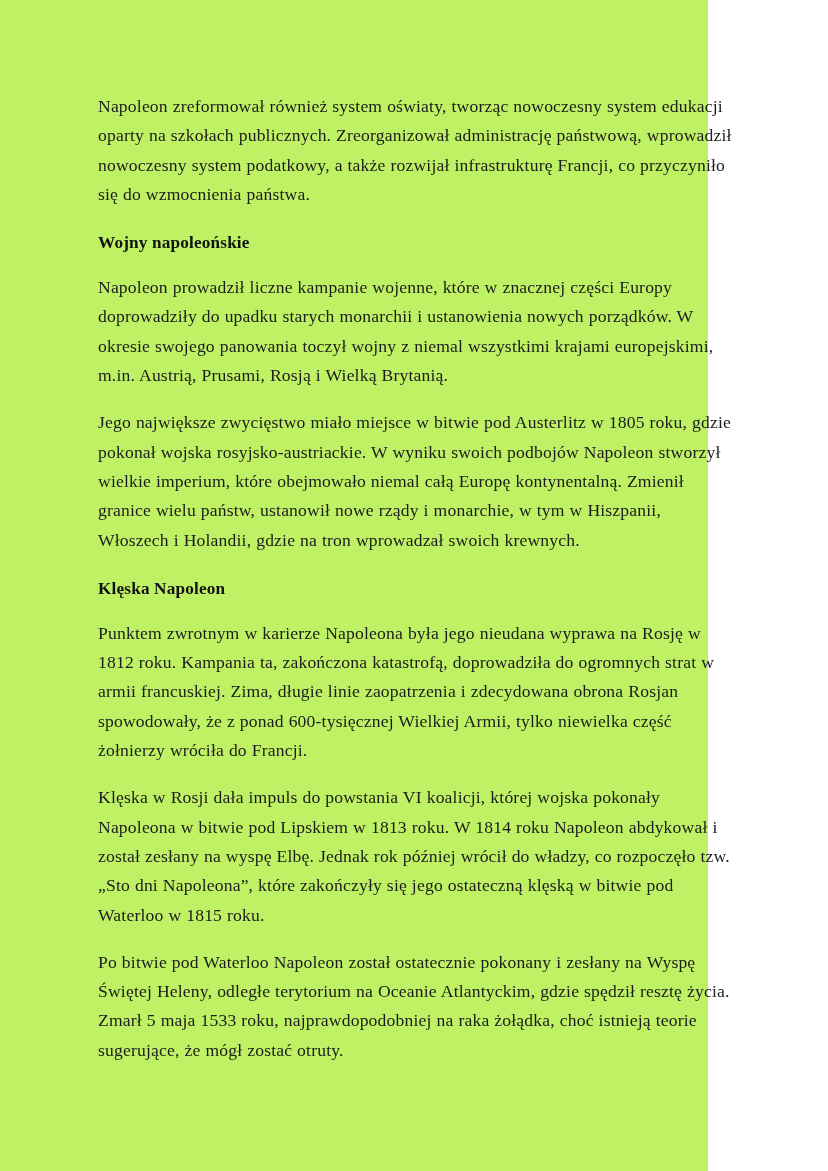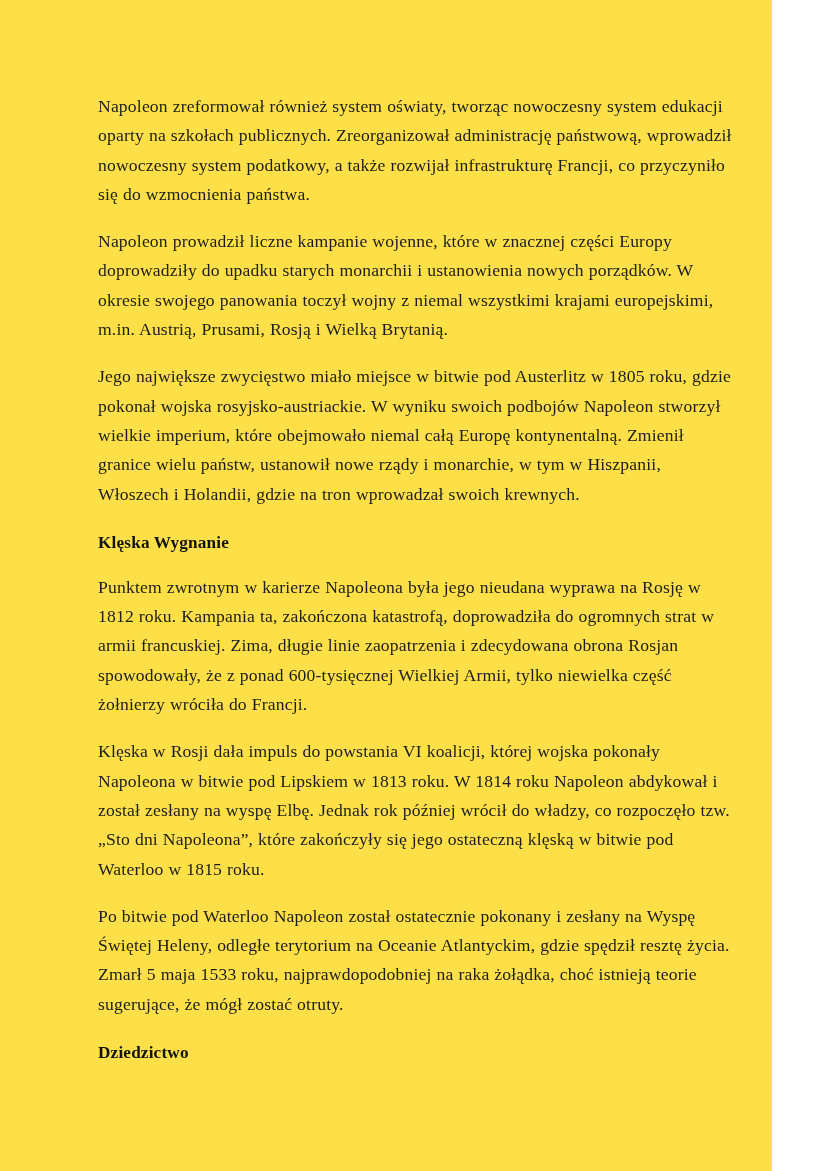--- a/index.html
+++ b/index.html
@@ -10,23 +10,23 @@
   body {
     width: 828px;
     height: 1171px;
     overflow: hidden;
     font-family: "Liberation Serif", "DejaVu Serif", serif;
     color: #1c1c1c;
     -webkit-font-smoothing: antialiased;
   }
   .page {
     box-sizing: border-box;
-    width: 772px;
+    width: 708px;
     height: 1171px;
-    background: #fde047;
+    background: #bef264;
     padding: 92px 96px 0 98px;
   }
   .doc-body {
     width: 634px;
   }
   .para {
     font-size: 17.6px;
     line-height: 29.3px;
     margin: 0 0 18px 0;
     text-align: left;
@@ -48,30 +48,30 @@
   }
 </style>
 </head>
 <body>
 
 <div class="page">
   <div class="doc-body">
 
     <p class="para">Napoleon zreformował również system oświaty, tworząc nowoczesny system edukacji oparty na szkołach publicznych. Zreorganizował administrację państwową, wprowadził nowoczesny system podatkowy, a także rozwijał infrastrukturę Francji, co przyczyniło się do wzmocnienia państwa.</p>
 
+    <h2 class="heading">Wojny napoleońskie</h2>
 
     <p class="para">Napoleon prowadził liczne kampanie wojenne, które w znacznej części Europy doprowadziły do upadku starych monarchii i ustanowienia nowych porządków. W okresie swojego panowania toczył wojny z niemal wszystkimi krajami europejskimi, m.in. Austrią, Prusami, Rosją i Wielką Brytanią.</p>
 
     <p class="para">Jego największe zwycięstwo miało miejsce w bitwie pod Austerlitz w 1805 roku, gdzie pokonał wojska rosyjsko-austriackie. W wyniku swoich podbojów Napoleon stworzył wielkie imperium, które obejmowało niemal całą Europę kontynentalną. Zmienił granice wielu państw, ustanowił nowe rządy i monarchie, w tym w Hiszpanii, Włoszech i Holandii, gdzie na tron wprowadzał swoich krewnych.</p>
 
-    <h2 class="heading">Klęska Wygnanie</h2>
+    <h2 class="heading">Klęska Napoleon</h2>
 
     <p class="para">Punktem zwrotnym w karierze Napoleona była jego nieudana wyprawa na Rosję w 1812 roku. Kampania ta, zakończona katastrofą, doprowadziła do ogromnych strat w armii francuskiej. Zima, długie linie zaopatrzenia i zdecydowana obrona Rosjan spowodowały, że z ponad 600-tysięcznej Wielkiej Armii, tylko niewielka część żołnierzy wróciła do Francji.</p>
 
     <p class="para">Klęska w Rosji dała impuls do powstania VI koalicji, której wojska pokonały Napoleona w bitwie pod Lipskiem w 1813 roku. W 1814 roku Napoleon abdykował i został zesłany na wyspę Elbę. Jednak rok później wrócił do władzy, co rozpoczęło tzw. „Sto dni Napoleona”, które zakończyły się jego ostateczną klęską w bitwie pod Waterloo w 1815 roku.</p>
 
 
     <p class="para">Po bitwie pod Waterloo Napoleon został ostatecznie pokonany i zesłany na Wyspę Świętej Heleny, odległe terytorium na Oceanie Atlantyckim, gdzie spędził resztę życia. Zmarł 5 maja 1533 roku, najprawdopodobniej na raka żołądka, choć istnieją teorie sugerujące, że mógł zostać otruty.</p>
 
-    <h2 class="heading">Dziedzictwo</h2>
 
   </div>
 </div>
 
 </body></html>

